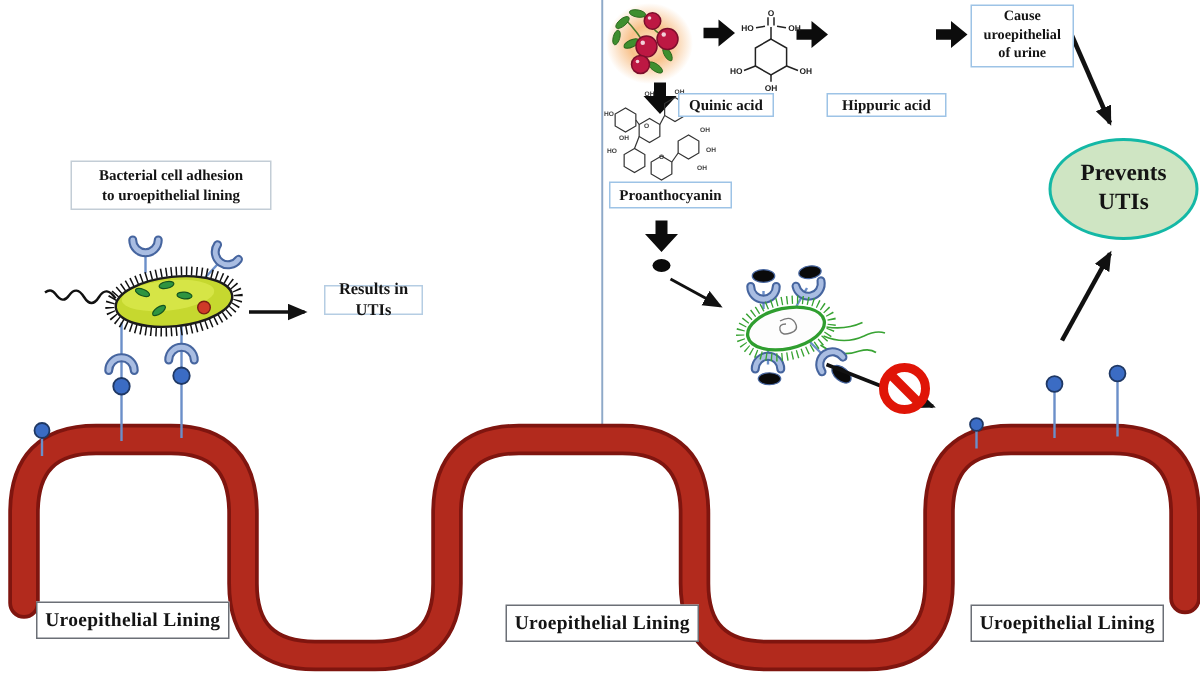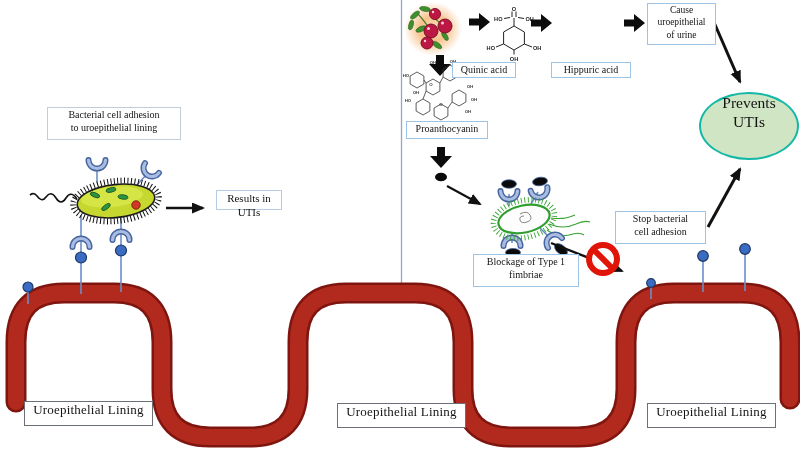--- a/index.html
+++ b/index.html
@@ -1,21 +1,21 @@
 <!DOCTYPE html>
 <html><head>
 <meta charset="utf-8">
 <style>
   html,body{margin:0;padding:0;background:#fff;}
   #stage{position:relative;width:800px;height:453px;background:#ffffff;overflow:hidden;
          font-family:"Liberation Serif",serif;}
   #fig{position:absolute;left:0;top:0;}
   .bx{position:absolute;background:#ffffff;border:1px solid #9dc3e6;display:flex;
-      flex-direction:column;align-items:center;text-align:center;
-      font-weight:400;color:#141414;line-height:1.3;box-sizing:border-box;}
+      flex-direction:column;align-items:center;justify-content:center;text-align:center;
+      font-weight:700;color:#141414;line-height:1.3;box-sizing:border-box;}
   .bx div{white-space:nowrap;}
   .gray{border-color:#c3cdd6;}
   .lining{border-color:#6b6f76;font-size:13px;letter-spacing:.2px;margin-top:44px;}
   #adhesion-box{left:47px;top:107px;width:134px;height:33px;font-size:10px;}
   #results-box{left:216px;top:190px;width:66px;height:20px;font-size:11px;border-color:#b5cde3;}
   #quinic-box{left:452px;top:62px;width:64px;height:16px;font-size:10px;}
   #hippuric-box{left:551px;top:62px;width:80px;height:16px;font-size:10px;}
   #cause-box{left:647px;top:3px;width:69px;height:42px;font-size:9.5px;}
   #pac-box{left:406px;top:121px;width:82px;height:18px;font-size:10px;}
   #blockage-box{left:473px;top:254px;width:106px;height:33px;font-size:10px;}
@@ -229,29 +229,21 @@
   <div class="bx" id="cause-box">
     <div>Cause</div>
     <div>uroepithelial</div>
     <div>of urine</div>
   </div>
 
   <div class="bx" id="pac-box">
     <div>Proanthocyanin</div>
   </div>
 
-  <div class="bx" id="blockage-box">
-    <div>Blockage of Type 1</div>
-    <div>fimbriae</div>
-  </div>
-
-  <div class="bx" id="stop-box">
-    <div>Stop bacterial</div>
-    <div>cell adhesion</div>
-  </div>
+
 
   <div class="bx lining" id="lining1">
     <div>Uroepithelial Lining</div>
   </div>
   <div class="bx lining" id="lining2">
     <div>Uroepithelial Lining</div>
   </div>
   <div class="bx lining" id="lining3">
     <div>Uroepithelial Lining</div>
   </div>

